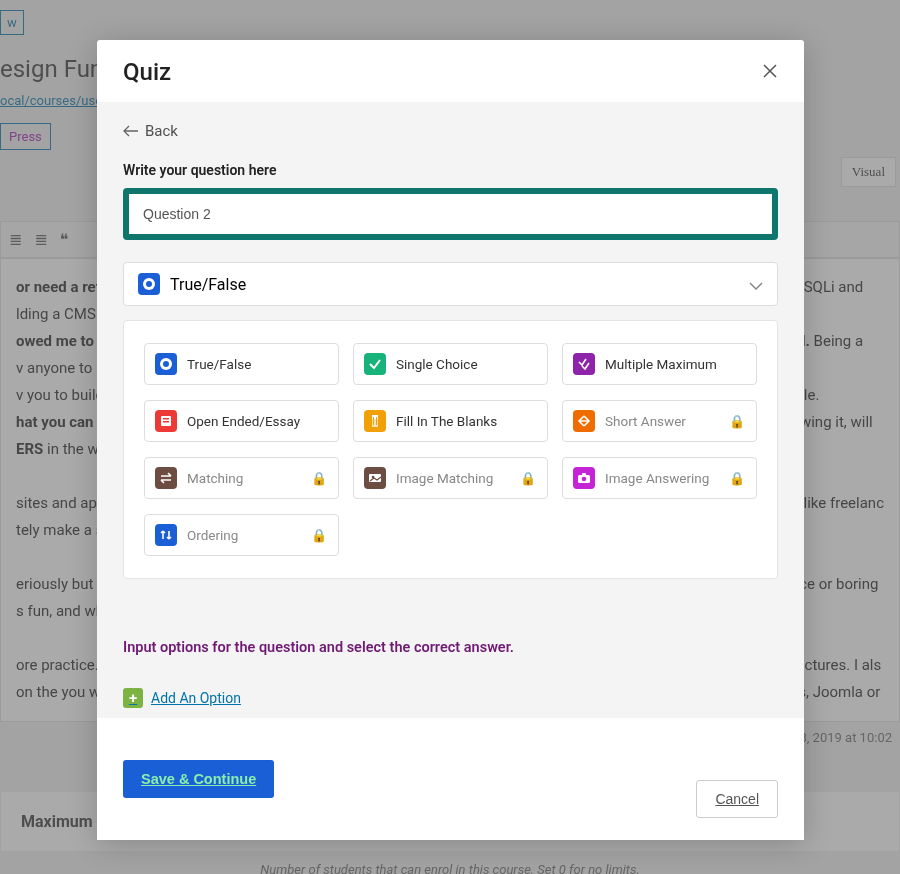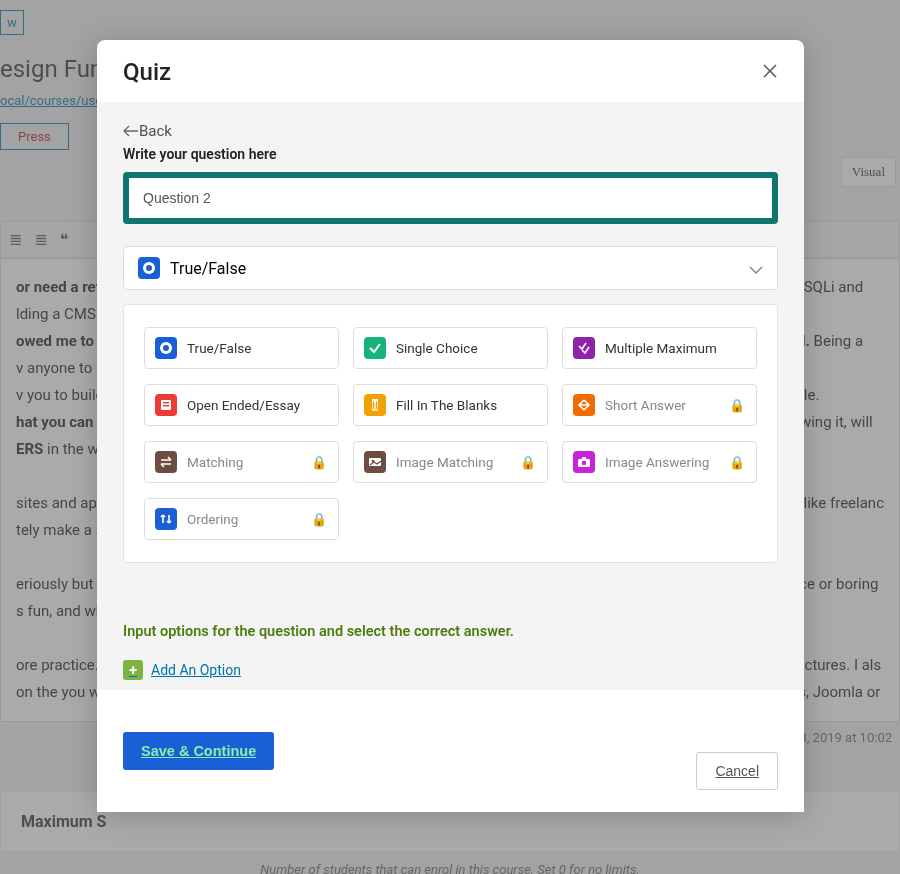--- a/index.html
+++ b/index.html
@@ -34,21 +34,21 @@
 .bg-footer { font-size:13px; color:#666; text-align:right; padding:8px; }
 .bg-helper { text-align:center; color:#666; font-size:13px; font-style:italic; padding:10px; }
 
 
 .modal {
   position: absolute;
   top: 40px;
   left: 97px;
   width: 707px;
   background: #fff;
-  border-radius: 8px;
+  border-radius: 3px;
   box-shadow: 0 4px 30px rgba(0,0,0,0.2);
   z-index: 10;
   display: flex;
   flex-direction: column;
 }
 .modal-header {
   display: flex;
   justify-content: space-between;
   align-items: center;
   padding: 18px 26px 16px 26px;
@@ -56,25 +56,25 @@
 .modal-title { font-size: 24px; font-weight: 500; color: #222; }
 .close-btn { cursor: pointer; font-size: 18px; color: #555; }
 
 .modal-body {
   background: #f4f4f4;
   padding: 20px 26px 10px 26px;
 }
 .back-link {
   display: inline-flex;
   align-items: center;
-  gap: 0;
+  gap: 6px;
   color: #505050;
   font-size: 15px;
   cursor: pointer;
-  margin-bottom: 6px;
+  margin-bottom: 22px;
 }
 .section-label {
   font-size: 14px;
   font-weight: 600;
   color: #222;
   margin-bottom: 10px;
 }
 .text-input {
   width: 100%;
   padding: 12px 14px;
@@ -137,22 +137,22 @@
   display: flex;
   align-items: center;
   justify-content: center;
   flex-shrink: 0;
 }
 .type-icon svg { width:14px; height:14px; }
 
 .options-label {
   font-size: 14.5px;
   font-weight:600;
-  color:#4d7c0f;
-  margin-bottom: 20px;
+  color:#701a75;
+  margin-bottom: 32px;
 }
 .add-option {
   display: inline-flex;
   align-items: center;
   gap: 8px;
   color: #0073aa;
   font-size: 14px;
   text-decoration: underline;
   cursor: pointer;
 }
@@ -197,21 +197,21 @@
 }
 </style>
 </head>
 <body>
 
 <div class="bg-editor">
   <div style="padding-left:0; border:1px solid #0073aa; display:inline-block; padding:4px 6px; color:#0073aa; font-size:13px;">w</div>
   <div class="bg-title">esign Fund</div>
   <div class="bg-link">ocal/courses/user</div>
   <div style="margin-top:18px;">
-     <span style="border:1px solid #0073aa; color:#b91c1c; padding:5px 17px; font-size:13px;margin-top:6px;">Press</span>
+     <span style="border:1px solid #0073aa; color:#a21caf; padding:5px 8px; font-size:13px;margin-top:6px;">Press</span>
   </div>
   <div class="bg-tab-row" style="margin-top:8px;">
      <span class="bg-tab">Visual</span>
   </div>
   <div class="bg-toolbar">
      <span style="font-size:16px; color:#555; letter-spacing:4px;">≣ ≣ ❝</span>
   </div>
   <div class="bg-content">
     <div style="display:flex; justify-content:space-between;">
       <div>

